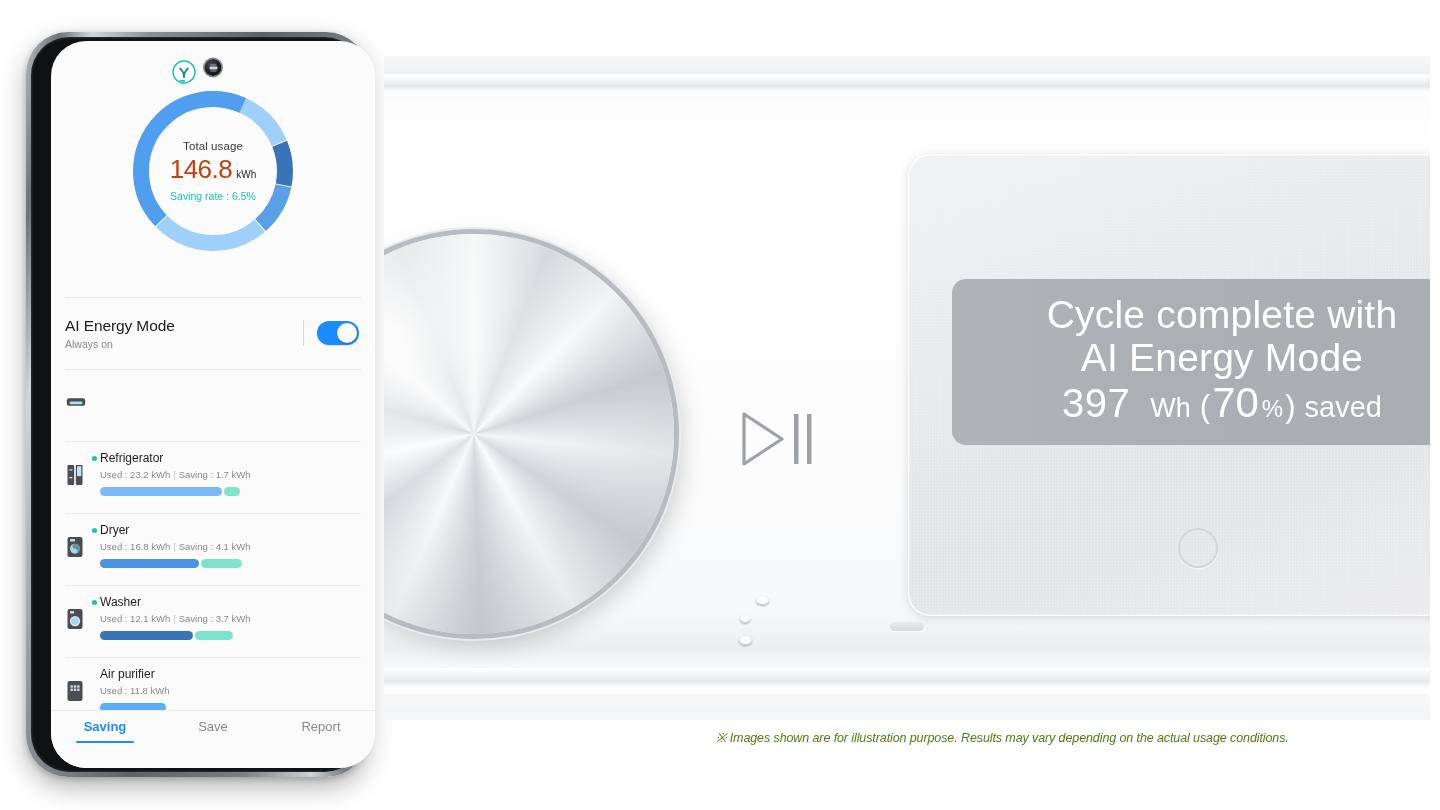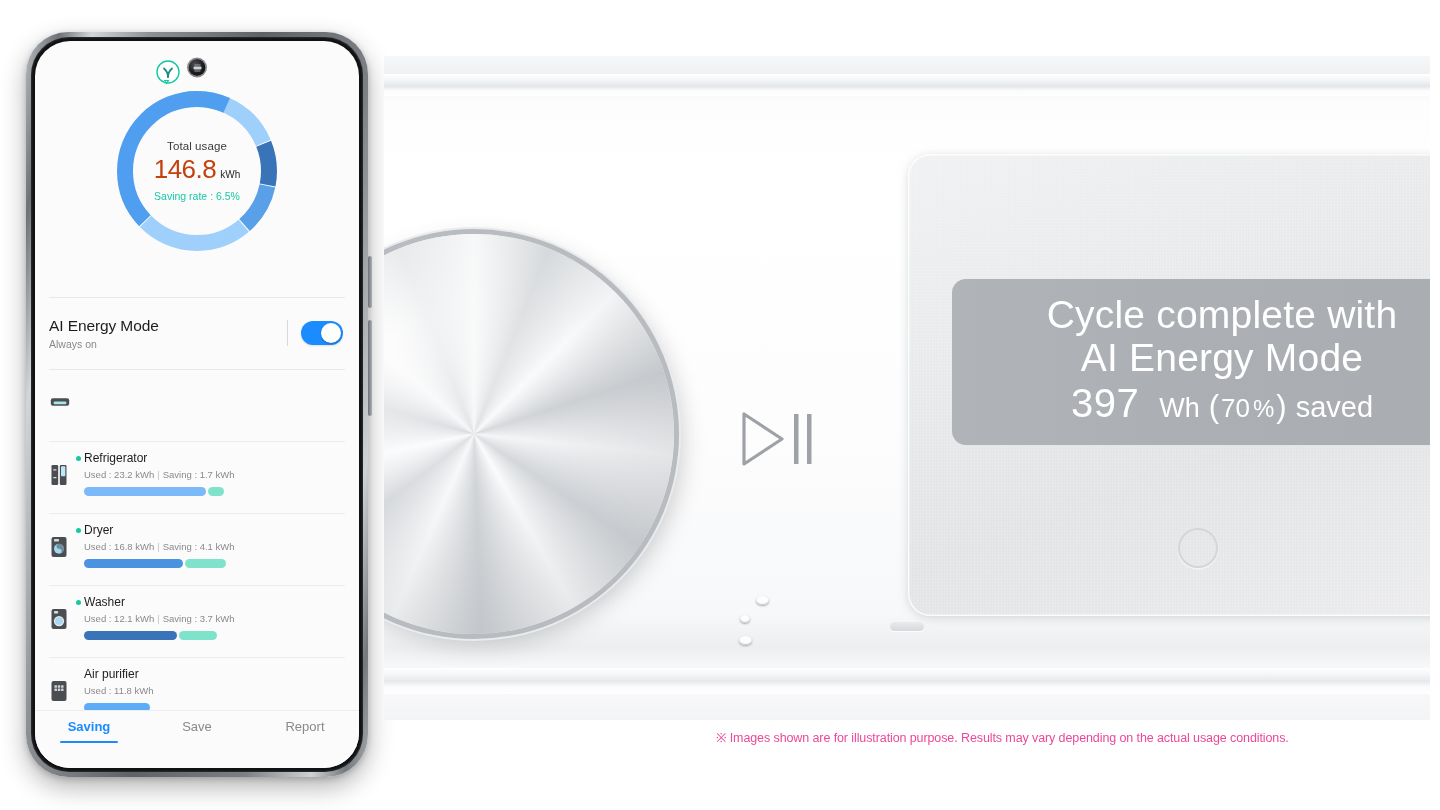--- a/index.html
+++ b/index.html
@@ -18,21 +18,21 @@
     box-shadow:0 10px 26px rgba(0,0,0,.30), 0 2px 6px rgba(0,0,0,.18);
     padding:5px;
   }
   #phone-inner {
     position:relative; width:100%; height:100%;
     border-radius:38px; background:#101113; padding:4px;
     box-shadow:inset 0 0 3px rgba(255,255,255,.25);
   }
   #screen {
     position:relative; width:100%; height:100%;
-    border-radius:35px; background:#fbfbfb; overflow:hidden;
+    border-radius:35px; background:#fbfbfb; overflow:hidden;margin-left:16px;
   }
   
   .side-key{
     position:absolute; right:-4px; width:4px; border-radius:2px;
     background:linear-gradient(90deg,#6d7175,#abafb3);
   }
   .side-key.k1{ top:224px; height:52px; }
   .side-key.k2{ top:288px; height:96px; }
 
   
@@ -198,42 +198,42 @@
     color:#ffffff; font-size:39px; line-height:43px; letter-spacing:.2px;
     white-space:nowrap;
   }
   .msg-l3{
     color:#ffffff; white-space:nowrap; display:flex; align-items:baseline;
     line-height:46px; margin-top:1px;
   }
   .m-big{ font-size:40px; letter-spacing:.5px; }
   .m-mid{ font-size:27px; margin-left:20px; }
   .m-paren{ font-size:31px; margin-left:9px; }
-  .m-pct-num{ font-size:26px; margin-left:2px; }
+  .m-pct-num{ font-size:42px; margin-left:2px; }
   .m-pct-sym{ font-size:24px; margin-left:3px; }
   .m-paren2{ font-size:31px; margin-left:2px; }
   .m-saved{ font-size:29px; margin-left:9px; }
   #panel-circle{
     position:absolute; left:50%; transform:translateX(-50%);
     bottom:48px; width:40px; height:40px; border-radius:50%;
     border:2px solid #d4d6d9;
     box-shadow:0 1px 2px rgba(255,255,255,.9);
   }
   #panel-tab{
     position:absolute; left:50%; transform:translateX(-50%);
     top:566px; width:34px; height:9px; border-radius:5px;
     background:linear-gradient(180deg,#e9ebed,#d6d9dc);
     box-shadow:0 1px 1px rgba(255,255,255,.9);
   }
 
   
   #disclaimer{
     position:absolute; left:716px; top:729px; width:710px;
-    font-size:12.5px; color:#ec4899; letter-spacing:-.1px;
-    text-align:left; line-height:18px;
+    font-size:12.5px; color:#4d7c0f; letter-spacing:-.1px;
+    text-align:left; line-height:18px;font-style:italic;
   }
 </style>
 </head>
 <body>
 
 <div id="stage">
 
   <div id="phone">
     <div class="side-key k1"></div>
     <div class="side-key k2"></div>

